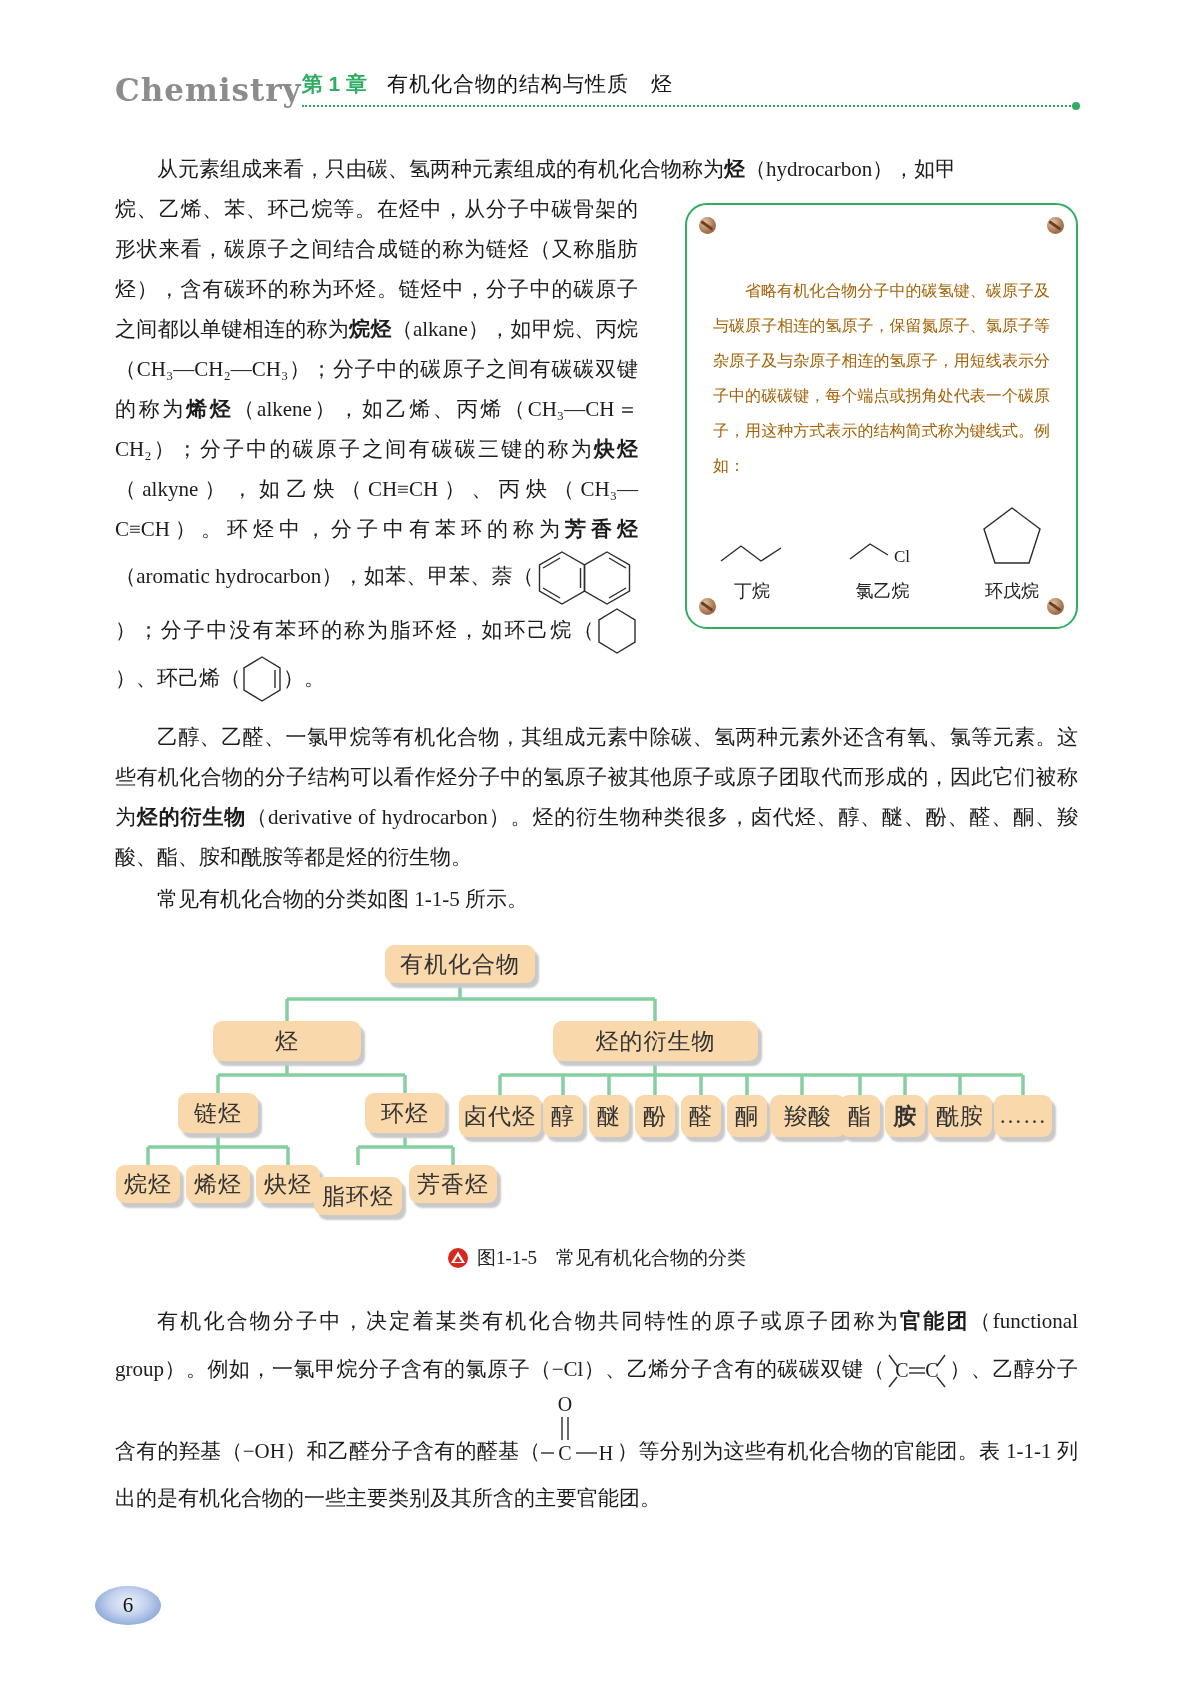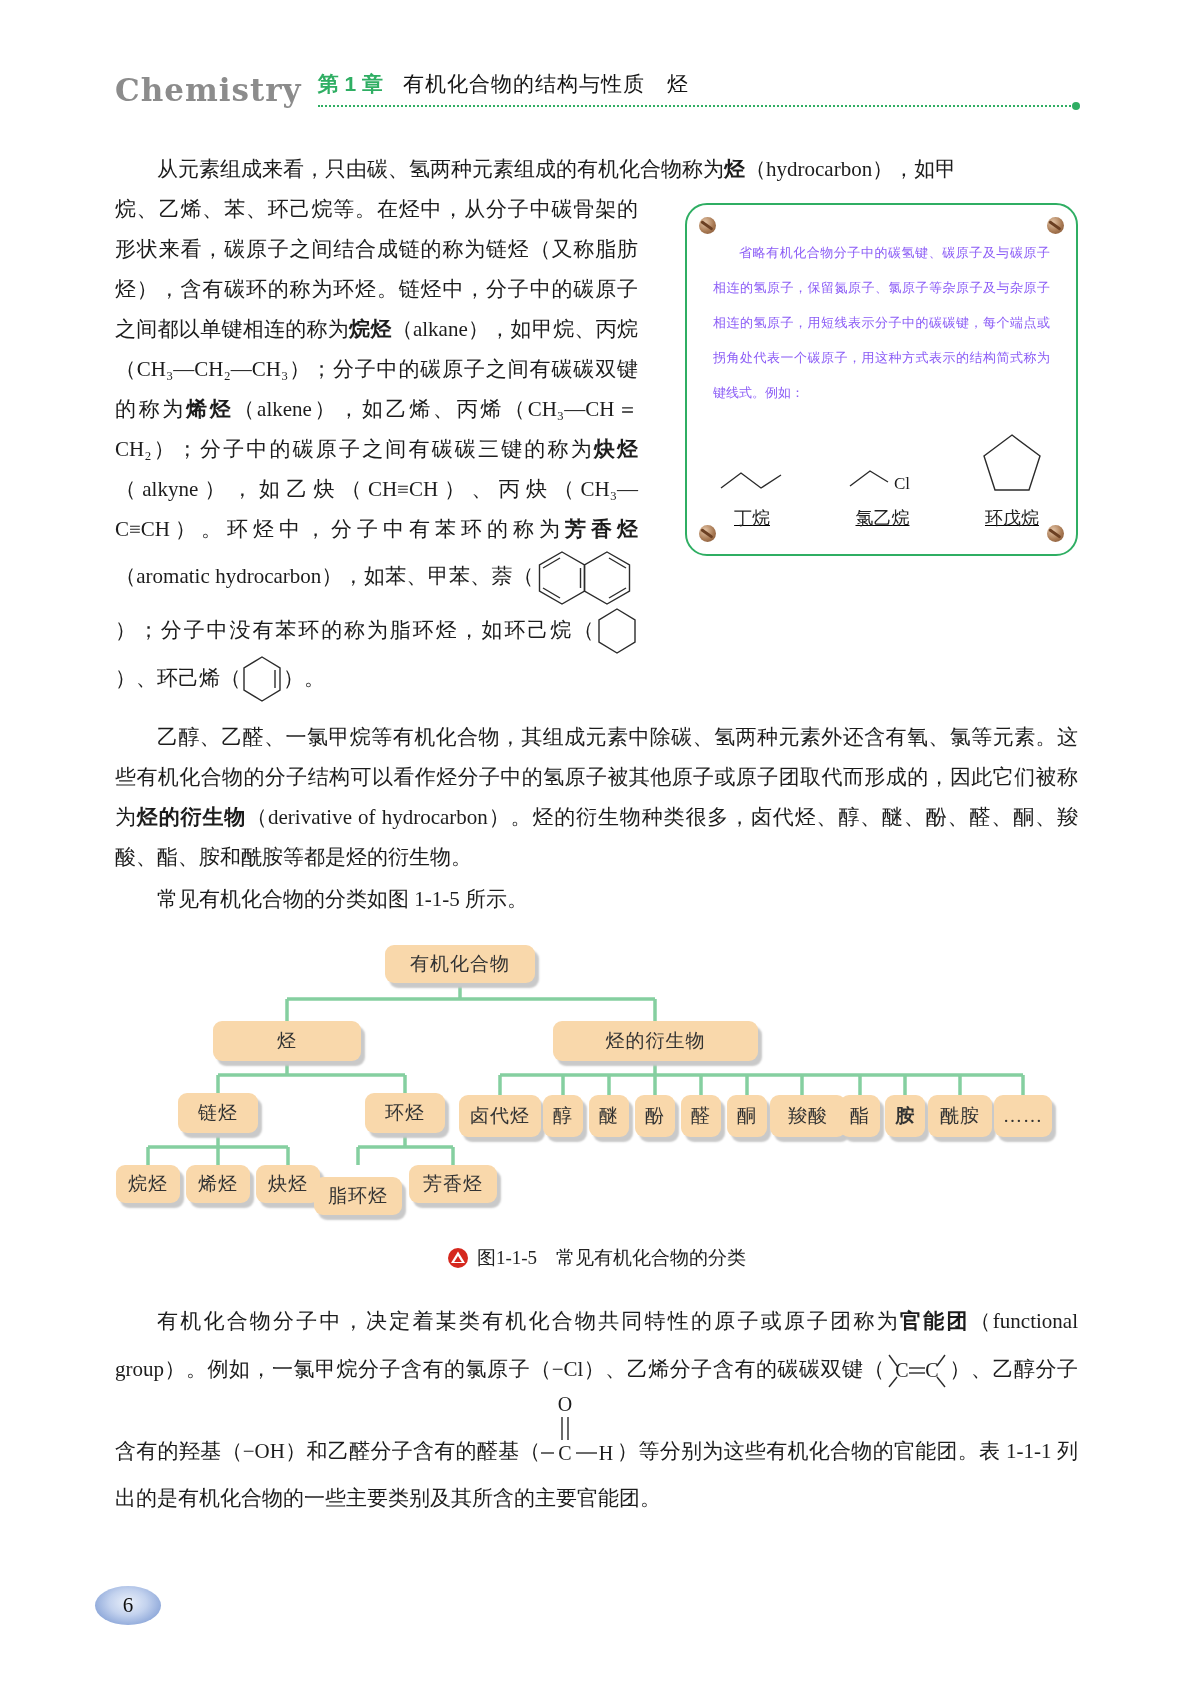--- a/index.html
+++ b/index.html
@@ -3,56 +3,56 @@
 <meta charset="utf-8">
 <style>
   * { margin:0; padding:0; box-sizing:border-box; }
   body { background:#ffffff; font-family:"Liberation Serif","DejaVu Serif",serif; }
   .page { position:relative; width:1190px; height:1683px; background:#ffffff; overflow:hidden; }
   .content { padding:0 112px 0 115px; }
 
   
   .header { display:flex; align-items:flex-end; margin-top:70px;text-align:center; }
   .brand { color:#8c8c8c; font-family:"DejaVu Serif","Liberation Serif",serif; font-weight:bold; font-size:31px; line-height:34px; letter-spacing:1px; }
-  .chapter-line { flex:1; margin-left:16px; display:flex; align-items:baseline; border-bottom:2px dotted #2fae63; padding-bottom:7px; position:relative; }
+  .chapter-line { flex:1; margin-left:0; display:flex; align-items:baseline; border-bottom:2px dotted #2fae63; padding-bottom:7px; position:relative; }
   .chapter-badge { color:#2fae63; font-family:"Liberation Sans","DejaVu Sans",sans-serif; font-weight:bold; font-size:21px; }
   .chapter-title { color:#141414; font-family:"Liberation Sans","DejaVu Sans",sans-serif; font-weight:normal; font-size:21px; margin-left:20px; letter-spacing:1px; }
   .line-end-dot { position:absolute; right:-2px; bottom:-5px; width:8px; height:8px; border-radius:50%; background:#2fae63; }
 
   
   .para { font-size:21px; line-height:40px; text-align:justify; color:#1c1c1c; }
   .indent { text-indent:2em; }
   .term { font-family:"Liberation Sans","DejaVu Sans",sans-serif; font-weight:bold; }
   .p1-first { margin-top:42px; }
   .p1-row { display:flex; gap:47px; margin-top:0; }
   .p1-left { width:536px; }
   .mol { vertical-align:middle; }
   svg.inline-struct line, svg.inline-struct polyline, svg.inline-struct polygon, svg.inline-struct path { stroke:#2b2b2b; stroke-width:1.4; fill:none; }
   svg.inline-struct text { fill:#1c1c1c; font-family:"Liberation Serif","DejaVu Serif",serif; }
 
   
   .sidebox { width:393px; flex:none; align-self:flex-start; margin-top:14px; border:2.5px solid #2fae63; border-radius:22px; padding:30px 26px 24px 26px; position:relative; background:#ffffff; }
-  .sidebox-text { font-size:13px; line-height:35px; text-align:justify; text-indent:2em; color:#8b5cf6; }
+  .sidebox-text { font-size:16px; line-height:35px; text-align:justify; text-indent:2em; color:#a16207;margin-top:38px; }
   .screw { position:absolute; width:17px; height:17px; border-radius:50%;
            background:radial-gradient(circle at 35% 32%, #e5c6a8, #a97a54 55%, #7c4f30); }
   .screw::after { content:""; position:absolute; left:1px; top:7px; width:14px; height:2.5px; background:#6b3f22; transform:rotate(35deg); border-radius:2px; }
   .screw.tl { left:12px; top:12px; } .screw.tr { right:12px; top:12px; }
   .screw.bl { left:12px; bottom:12px; } .screw.br { right:12px; bottom:12px; }
   .struct-row { display:flex; justify-content:space-between; align-items:flex-end; margin-top:22px; padding:0 6px; }
-  .struct-col { display:flex; flex-direction:column; align-items:center; gap:12px;text-decoration:underline; }
+  .struct-col { display:flex; flex-direction:column; align-items:center; gap:12px; }
   .struct-label { font-size:18px; color:#222; }
 
   .p2 { margin-top:14px; }
   .p3 { margin-top:2px; }
 
   
   .diagram { position:relative; width:963px; height:288px; margin-top:14px; }
   .diagram svg.connectors { position:absolute; left:0; top:0; }
   .tnode { position:absolute; background:#f9d8ab; border-radius:9px; box-shadow:4px 5px 2px #c9c9c9;
-           display:flex; align-items:center; justify-content:center; font-size:19px; color:#333; letter-spacing:1px; }
+           display:flex; align-items:center; justify-content:center; font-size:23px; color:#333; letter-spacing:1px; }
   .tnode.bold { font-weight:bold; letter-spacing:0; }
 
   .caption { display:flex; align-items:center; justify-content:center; gap:8px; margin-top:24px; font-size:19px; color:#222;text-align:right; }
 
   .p4 { margin-top:26px; line-height:47px; }
 
   
   .page-num { position:absolute; left:95px; top:1586px; width:66px; height:39px; border-radius:50%;
               background:radial-gradient(ellipse at 50% 42%, #eaf0fa 0%, #c3d2ee 40%, #8aa5d8 78%, #7b97cf 100%);
               display:flex; align-items:center; justify-content:center; font-size:21px; color:#111; }

